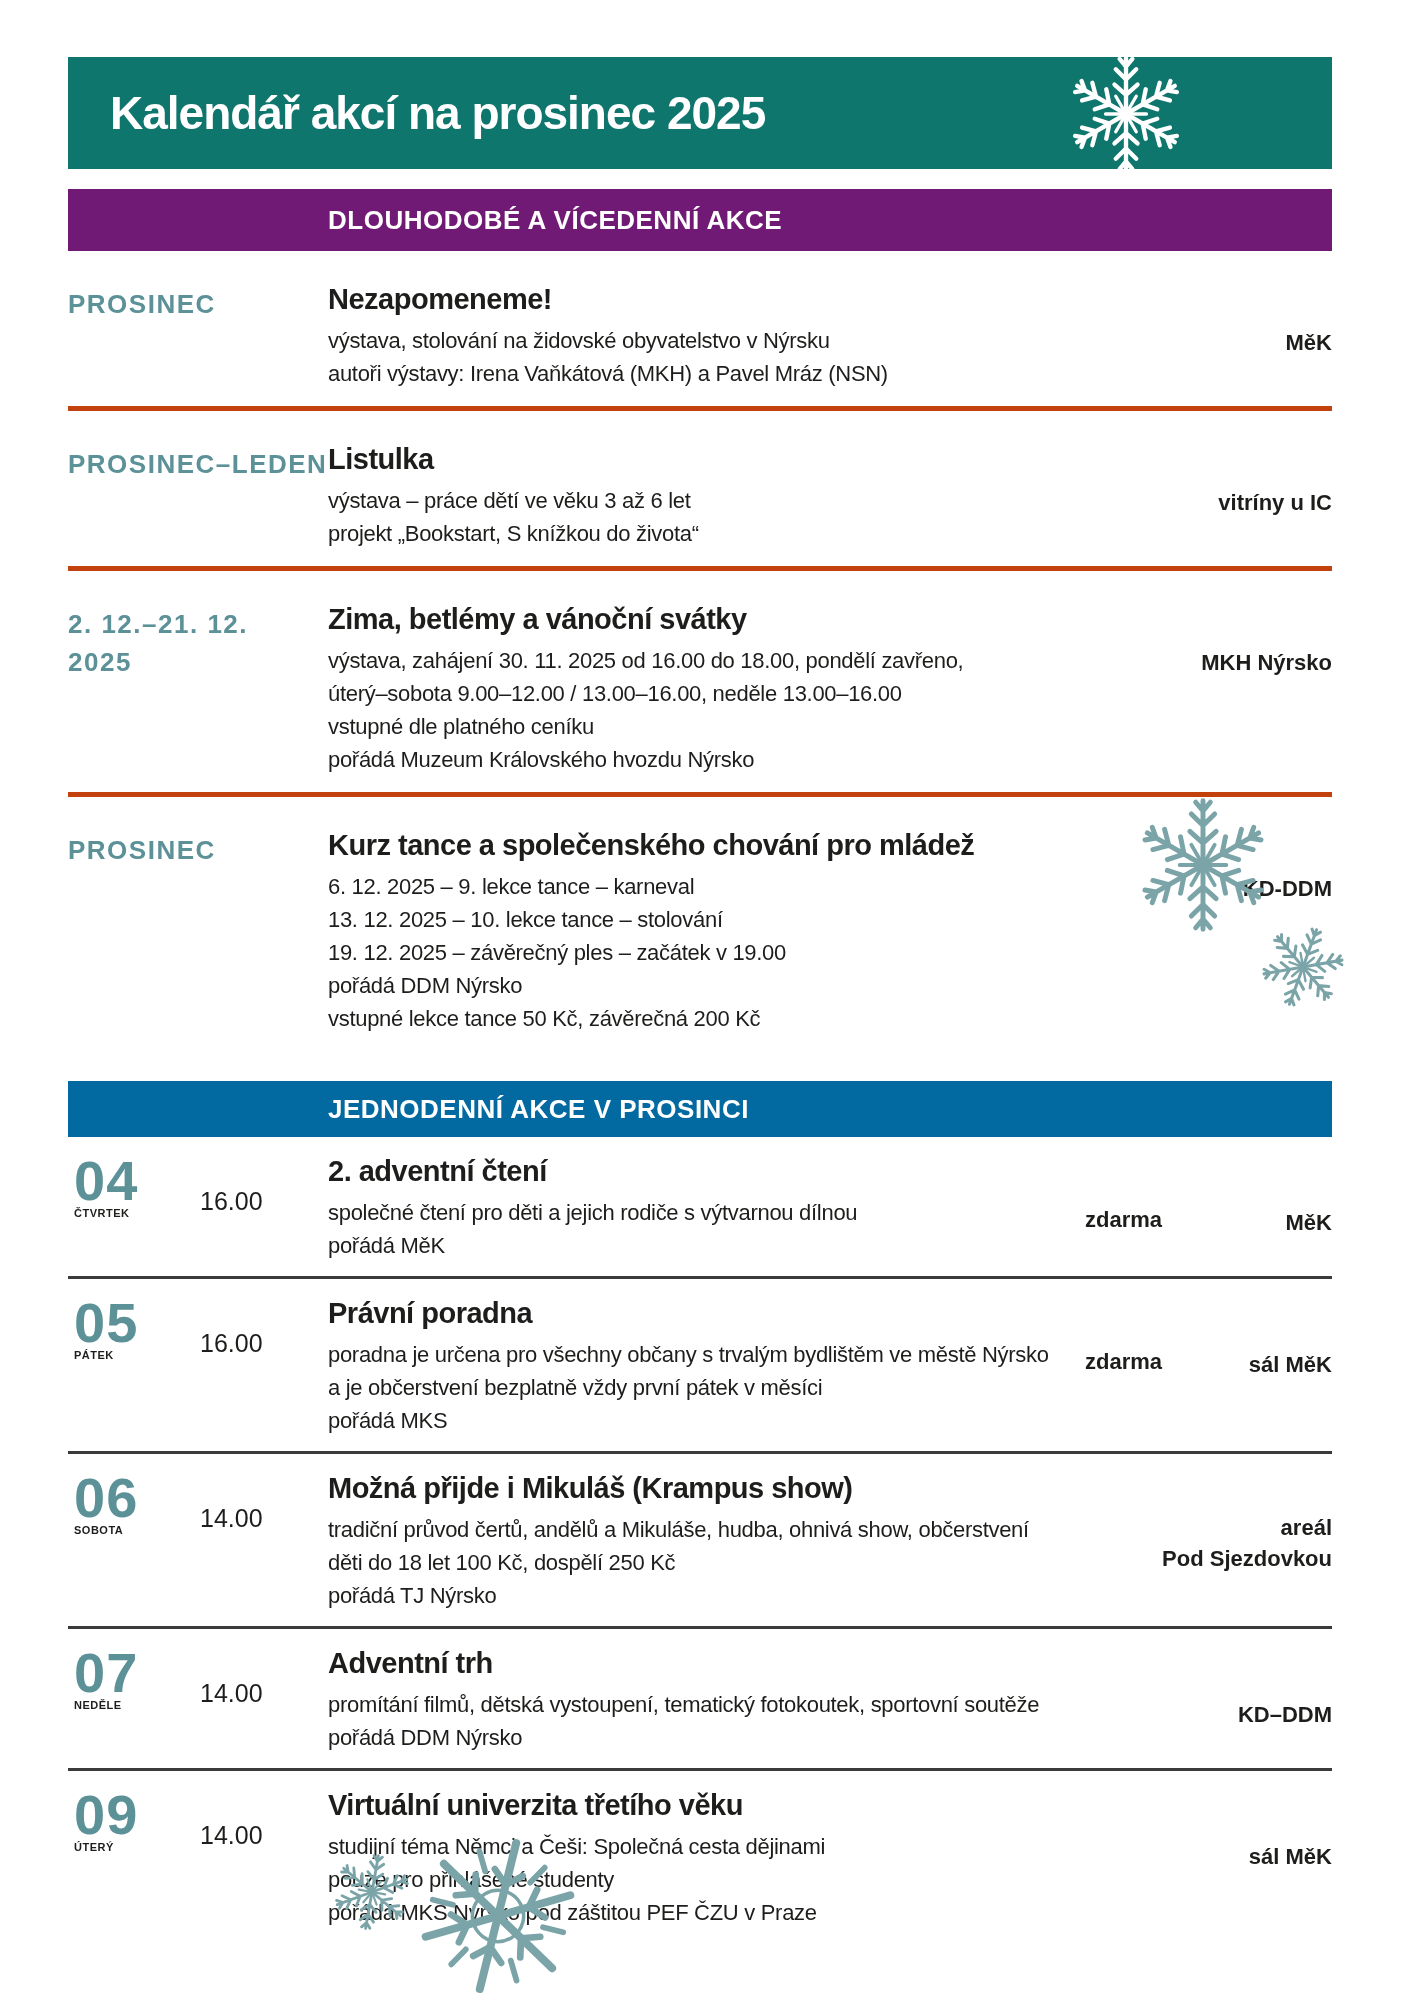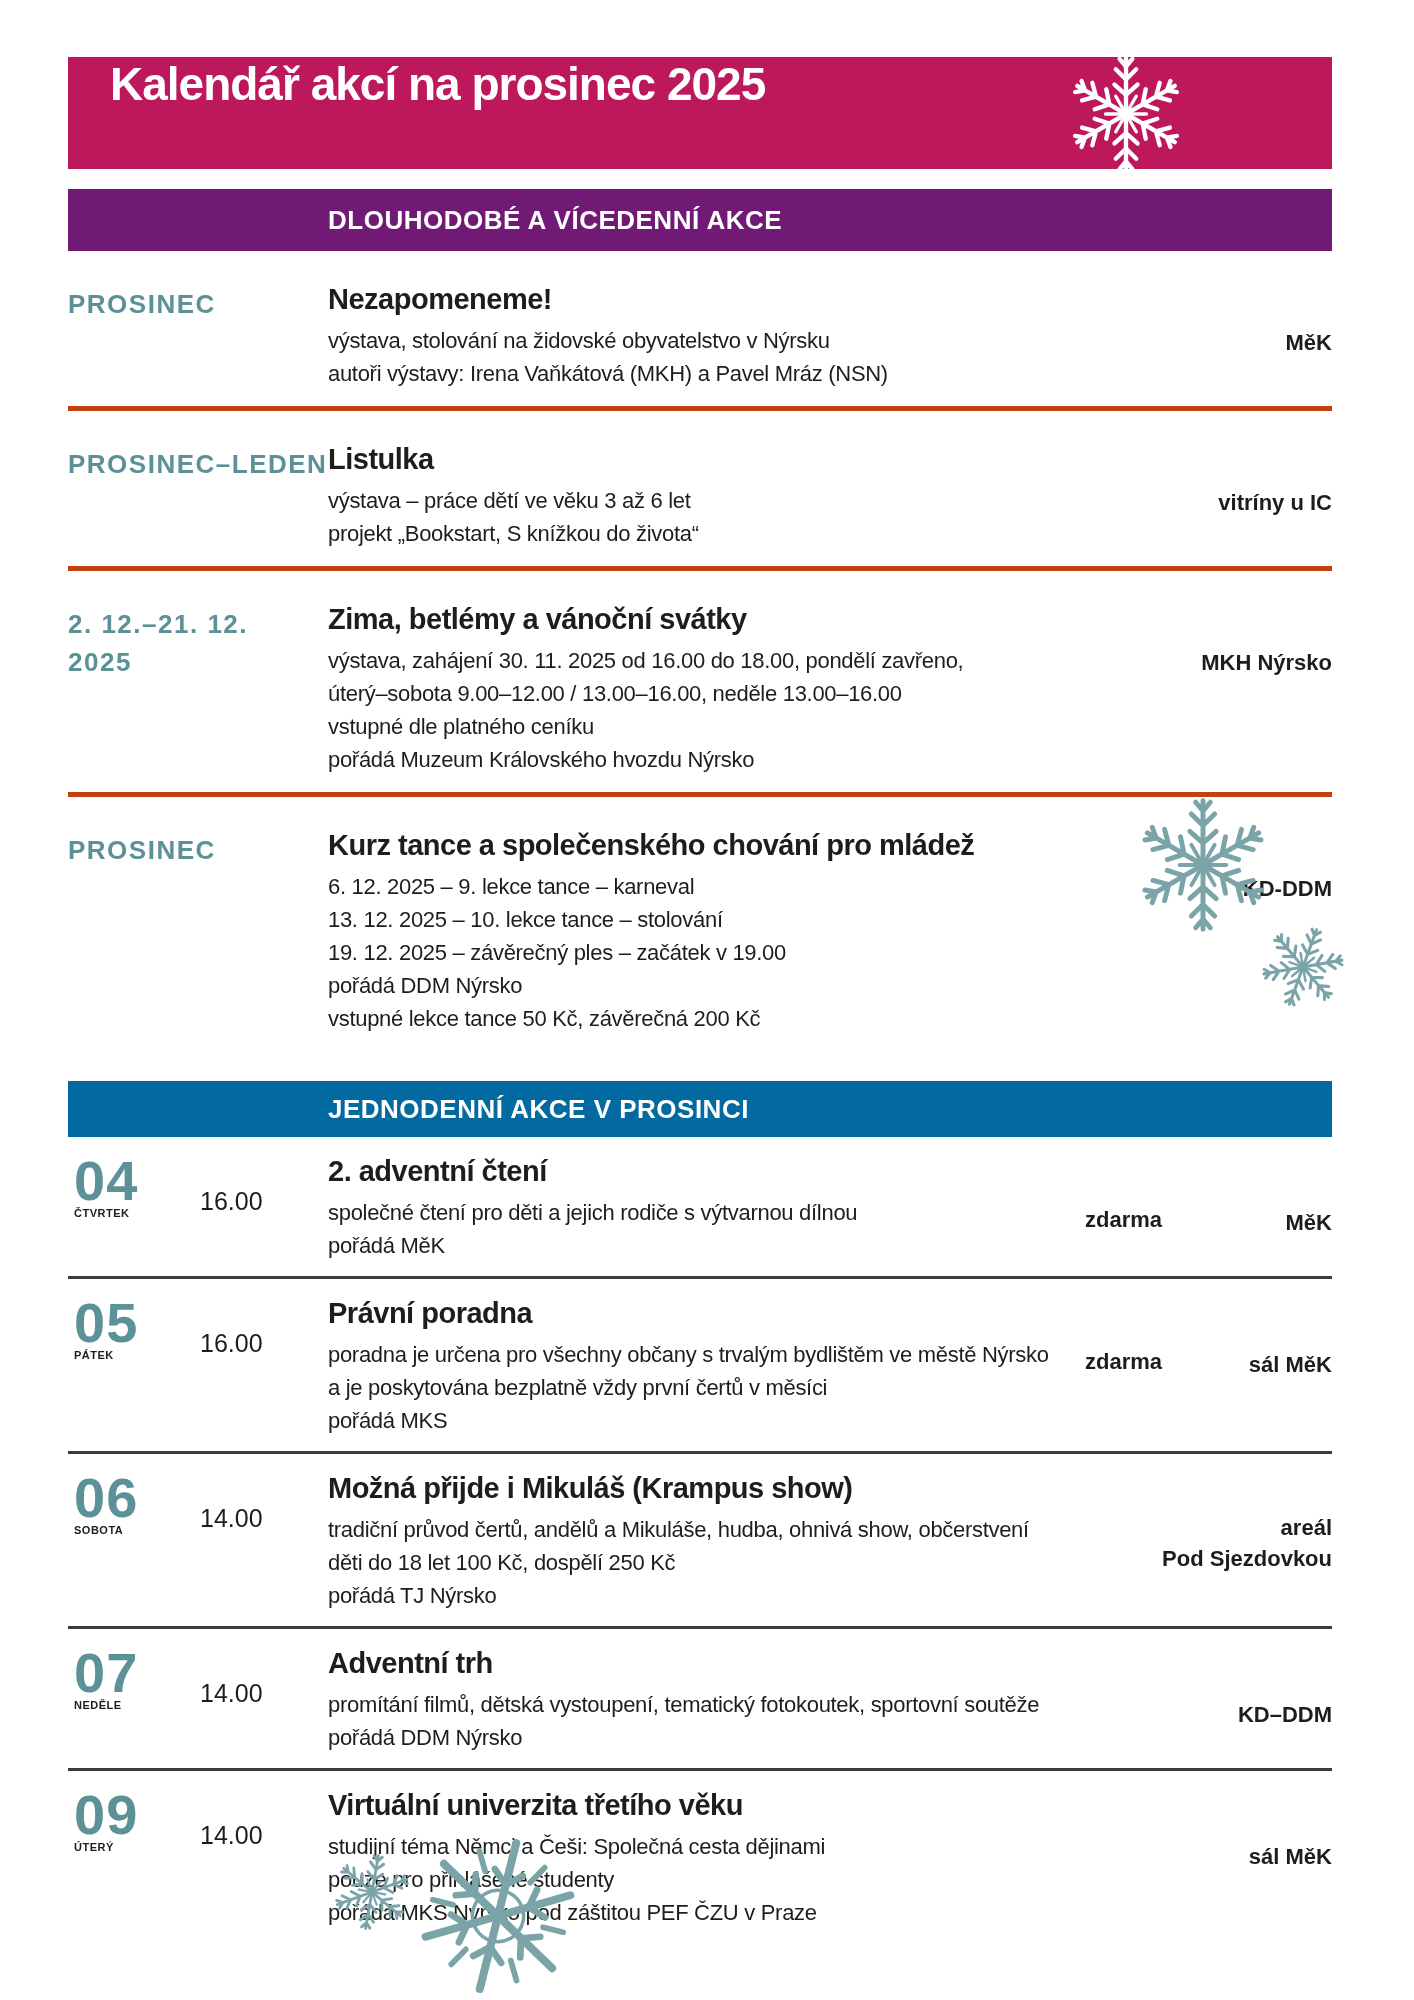--- a/index.html
+++ b/index.html
@@ -10,22 +10,22 @@
     padding:57px 82px 0 68px;
     background:#ffffff;
     color:#1d1d1b;
     font-family:"Liberation Sans","DejaVu Sans",sans-serif;
     overflow:hidden;
   }
   
   .banner{
     position:relative;
     width:100%;height:112px;
-    background:#be185d;
-    display:flex;
+    background:#0f766e;
+    display:flex;align-items:center;
     overflow:hidden;
   }
   .banner-title{
     color:#ffffff;font-size:46px;font-weight:700;
     letter-spacing:-1px;padding-left:42px;white-space:nowrap;
   }
   .bar{
     width:100%;height:62px;margin-top:20px;
     display:flex;align-items:center;box-sizing:border-box;
     padding-left:260px;
@@ -268,21 +268,21 @@
     <div class="day-row ruled">
       <div class="d-date">
         <div class="d-num">05</div>
         <div class="d-name">PÁTEK</div>
       </div>
       <div class="d-time">16.00</div>
       <div class="d-main">
         <div class="ev-title">Právní poradna</div>
         <div class="ev-desc">
           <div>poradna je určena pro všechny občany s trvalým bydlištěm ve městě Nýrsko</div>
-          <div>a je poskytována bezplatně vždy první čertů v měsíci</div>
+          <div>a je občerstvení bezplatně vždy první pátek v měsíci</div>
           <div>pořádá MKS</div>
         </div>
       </div>
       <div class="d-price">zdarma</div>
       <div class="d-loc">
         <div>sál MěK</div>
       </div>
     </div>
 
     <div class="day-row ruled">

